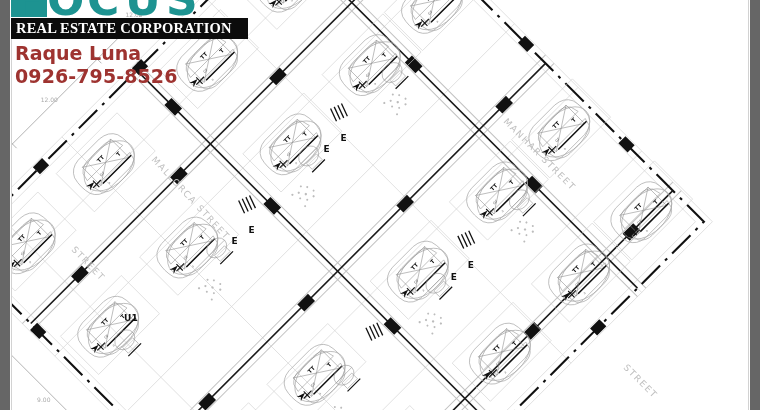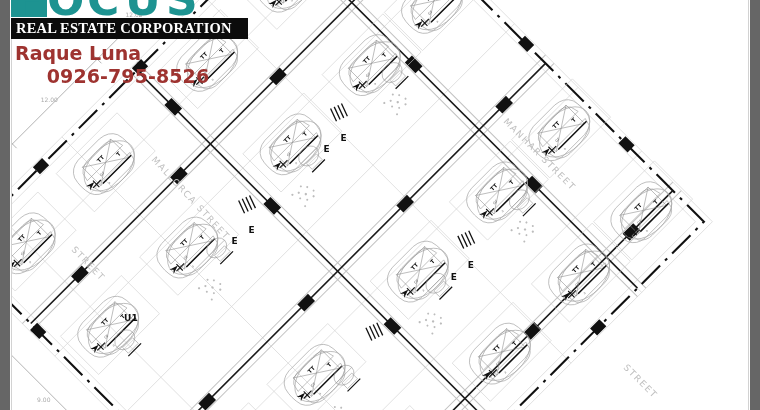--- a/index.html
+++ b/index.html
@@ -87,21 +87,21 @@
   #agent {
     margin-top: 3px;
     padding-left: 4px;
     color: #9e3330;
     font-family: "DejaVu Sans", sans-serif;
     font-size: 19px;
     line-height: 23px;
     font-weight: 700;
     white-space: nowrap;
   }
-  #agent .phone { letter-spacing: 0.1px; text-align: center; }
+  #agent .phone { letter-spacing: 0.1px; }
 </style>
 </head>
 <body>
 
 <div id="screen">
 
   <div id="plan">
     <svg width="738" height="410" viewBox="0 0 738 410" xmlns="http://www.w3.org/2000/svg">
       <defs>
 

